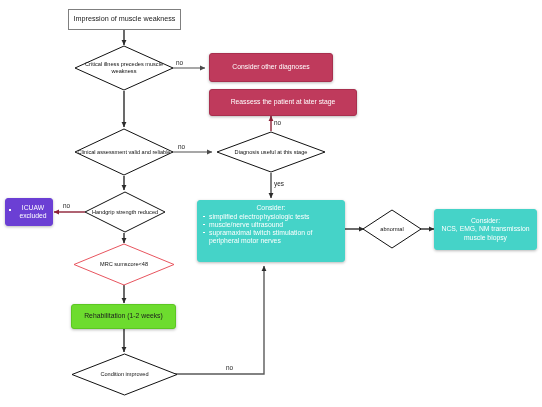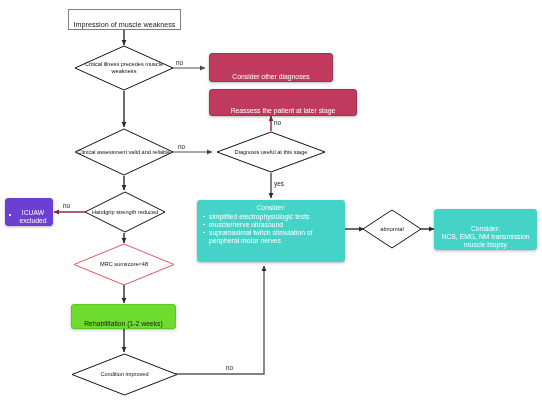--- a/index.html
+++ b/index.html
@@ -1,21 +1,21 @@
 <!DOCTYPE html>
 <html><head>
 <meta charset="utf-8">
 <style>
   html,body{margin:0;padding:0;background:#ffffff;}
   body{width:542px;height:407px;position:relative;overflow:hidden;
        font-family:"Liberation Sans",sans-serif;color:#222;}
   #flow-canvas{position:absolute;left:0;top:0;width:542px;height:407px;}
   svg.edges{position:absolute;left:0;top:0;width:542px;height:407px;pointer-events:none;}
 
-  .node{position:absolute;box-sizing:border-box;display:flex;align-items:flex-end;
+  .node{position:absolute;box-sizing:border-box;display:flex;align-items:center;
         justify-content:center;text-align:center;line-height:1.18;}
 
   
   .box-plain{background:#ffffff;border:1px solid #7f7f7f;font-size:7.2px;color:#1a1a1a;}
 
   
   .box-fill{border-radius:3px;color:#ffffff;font-size:6.8px;
             box-shadow:0 1px 3px rgba(0,0,0,.28);}
   .box-crimson{background:#bf3a5c;border:1px solid #a82f4e;}
   .box-teal{background:#45d3c8;border:1px solid #45d3c8;}

